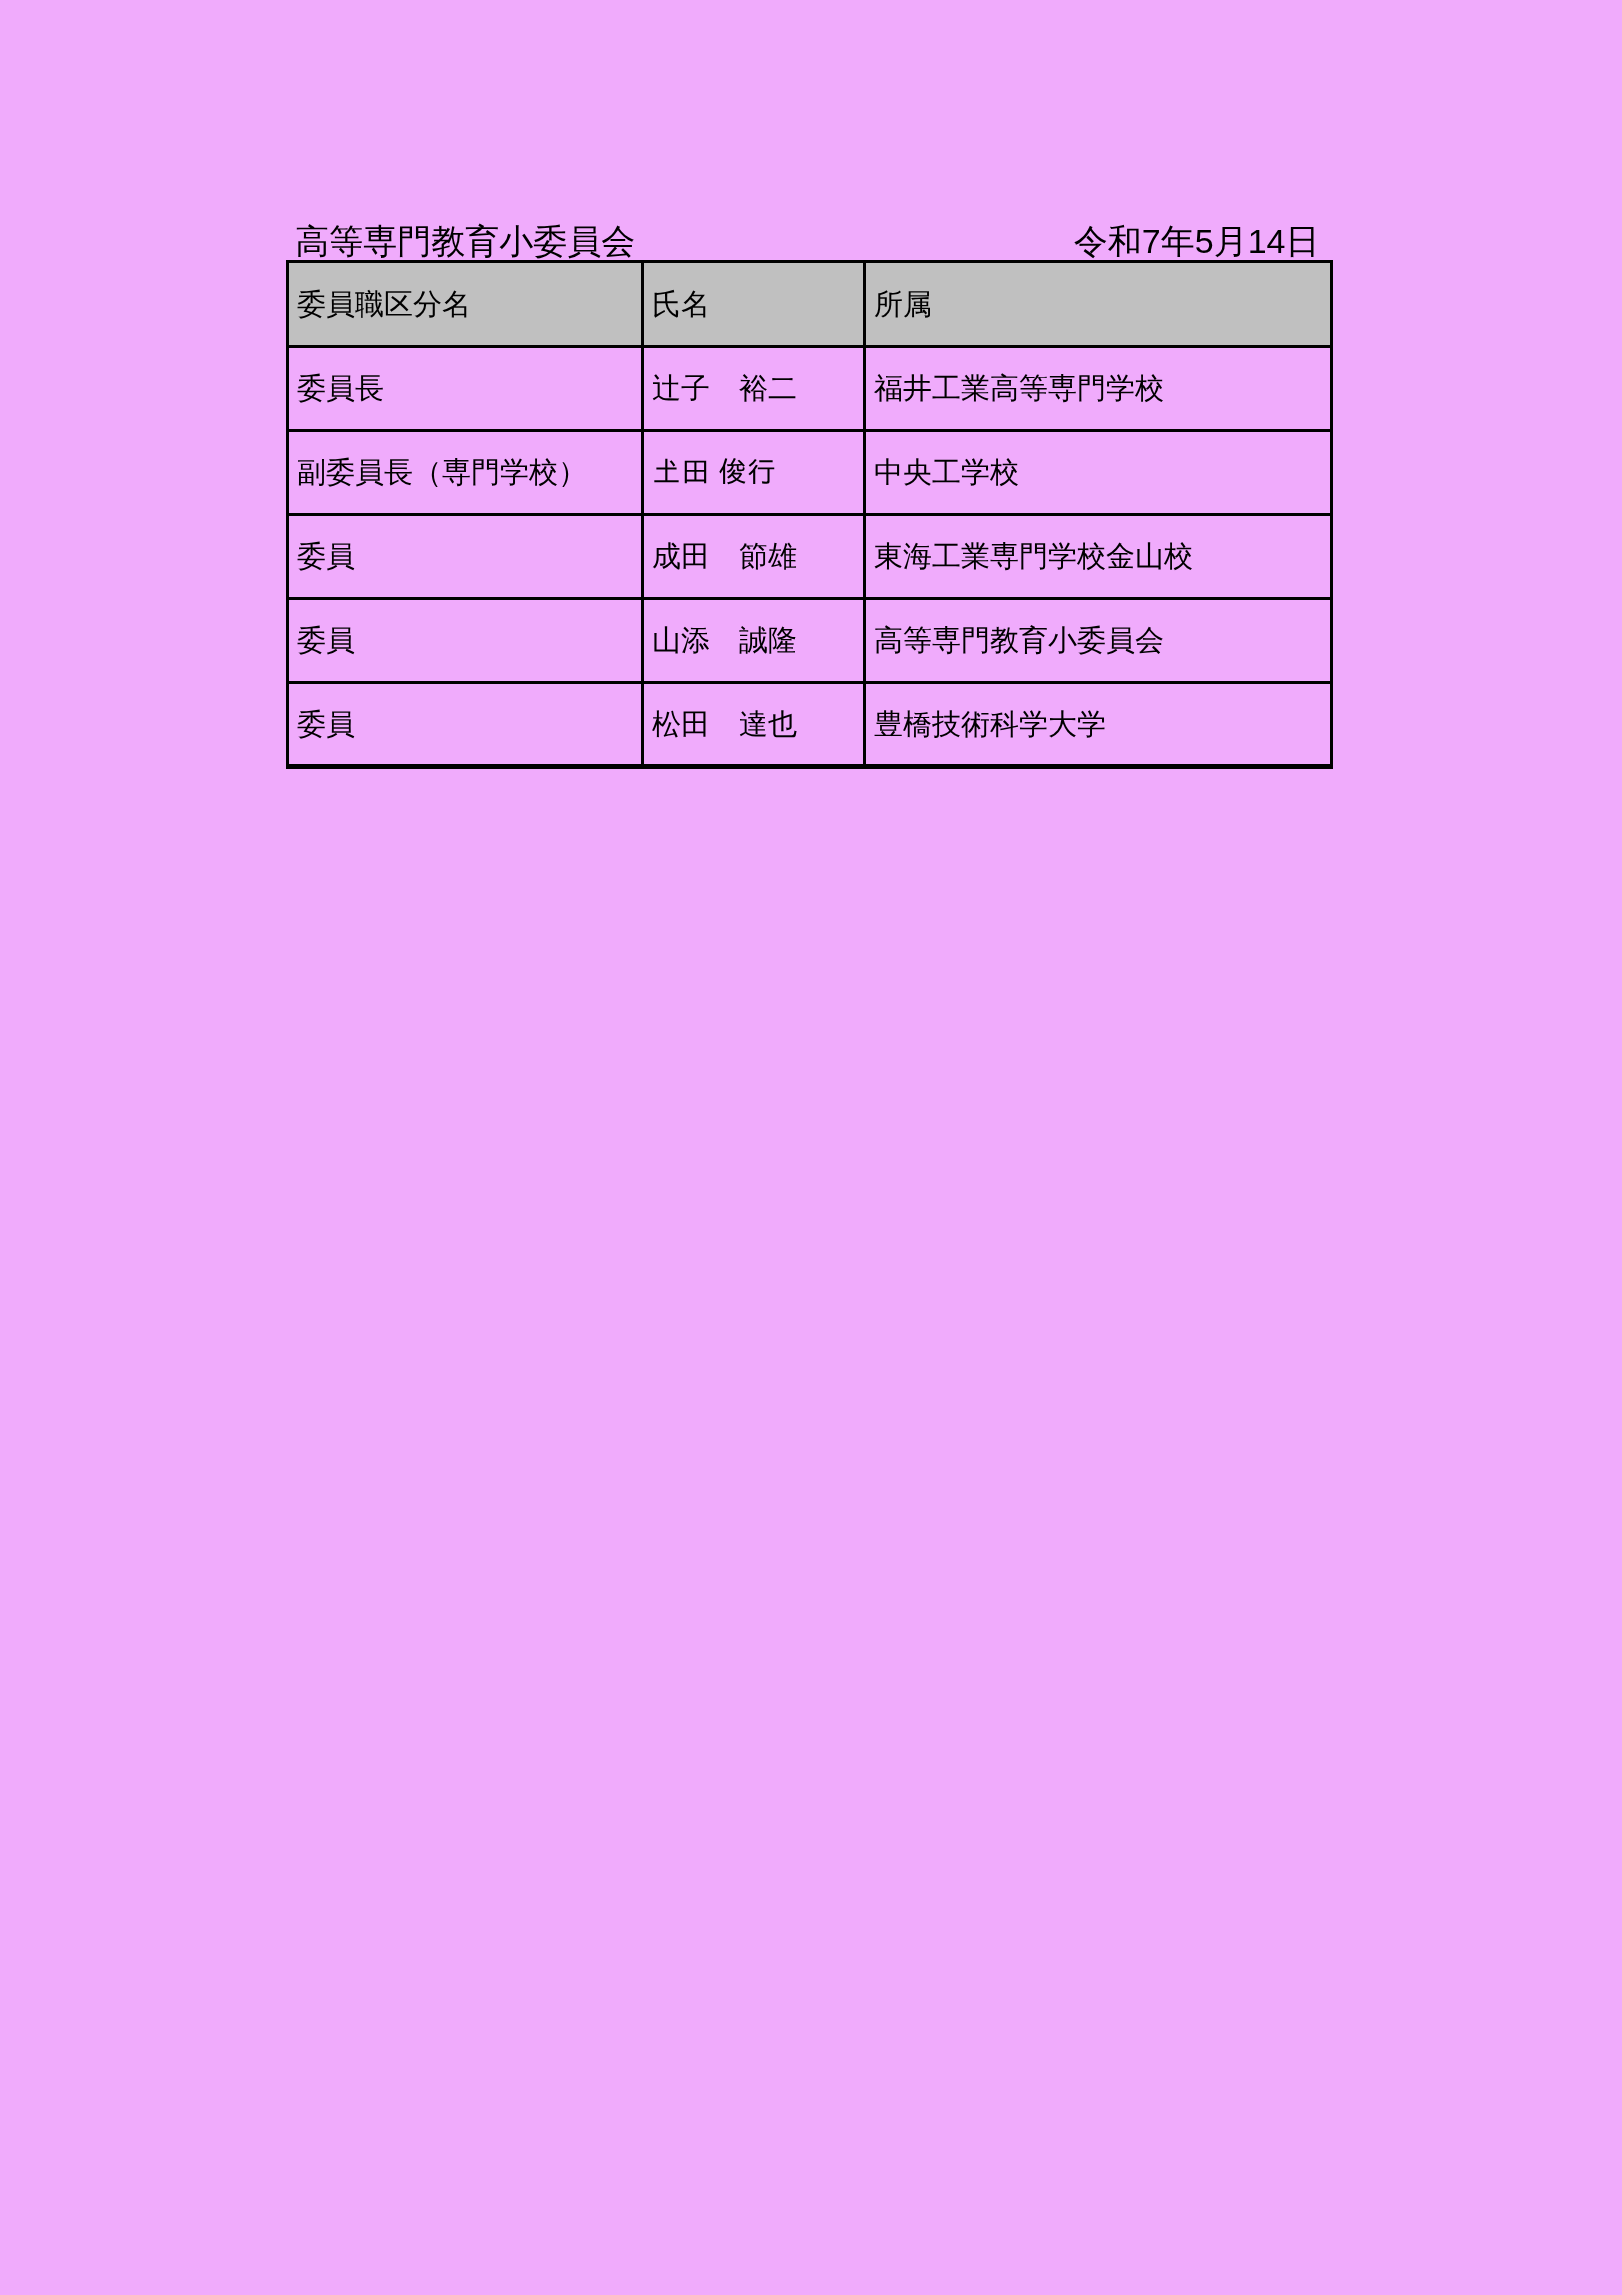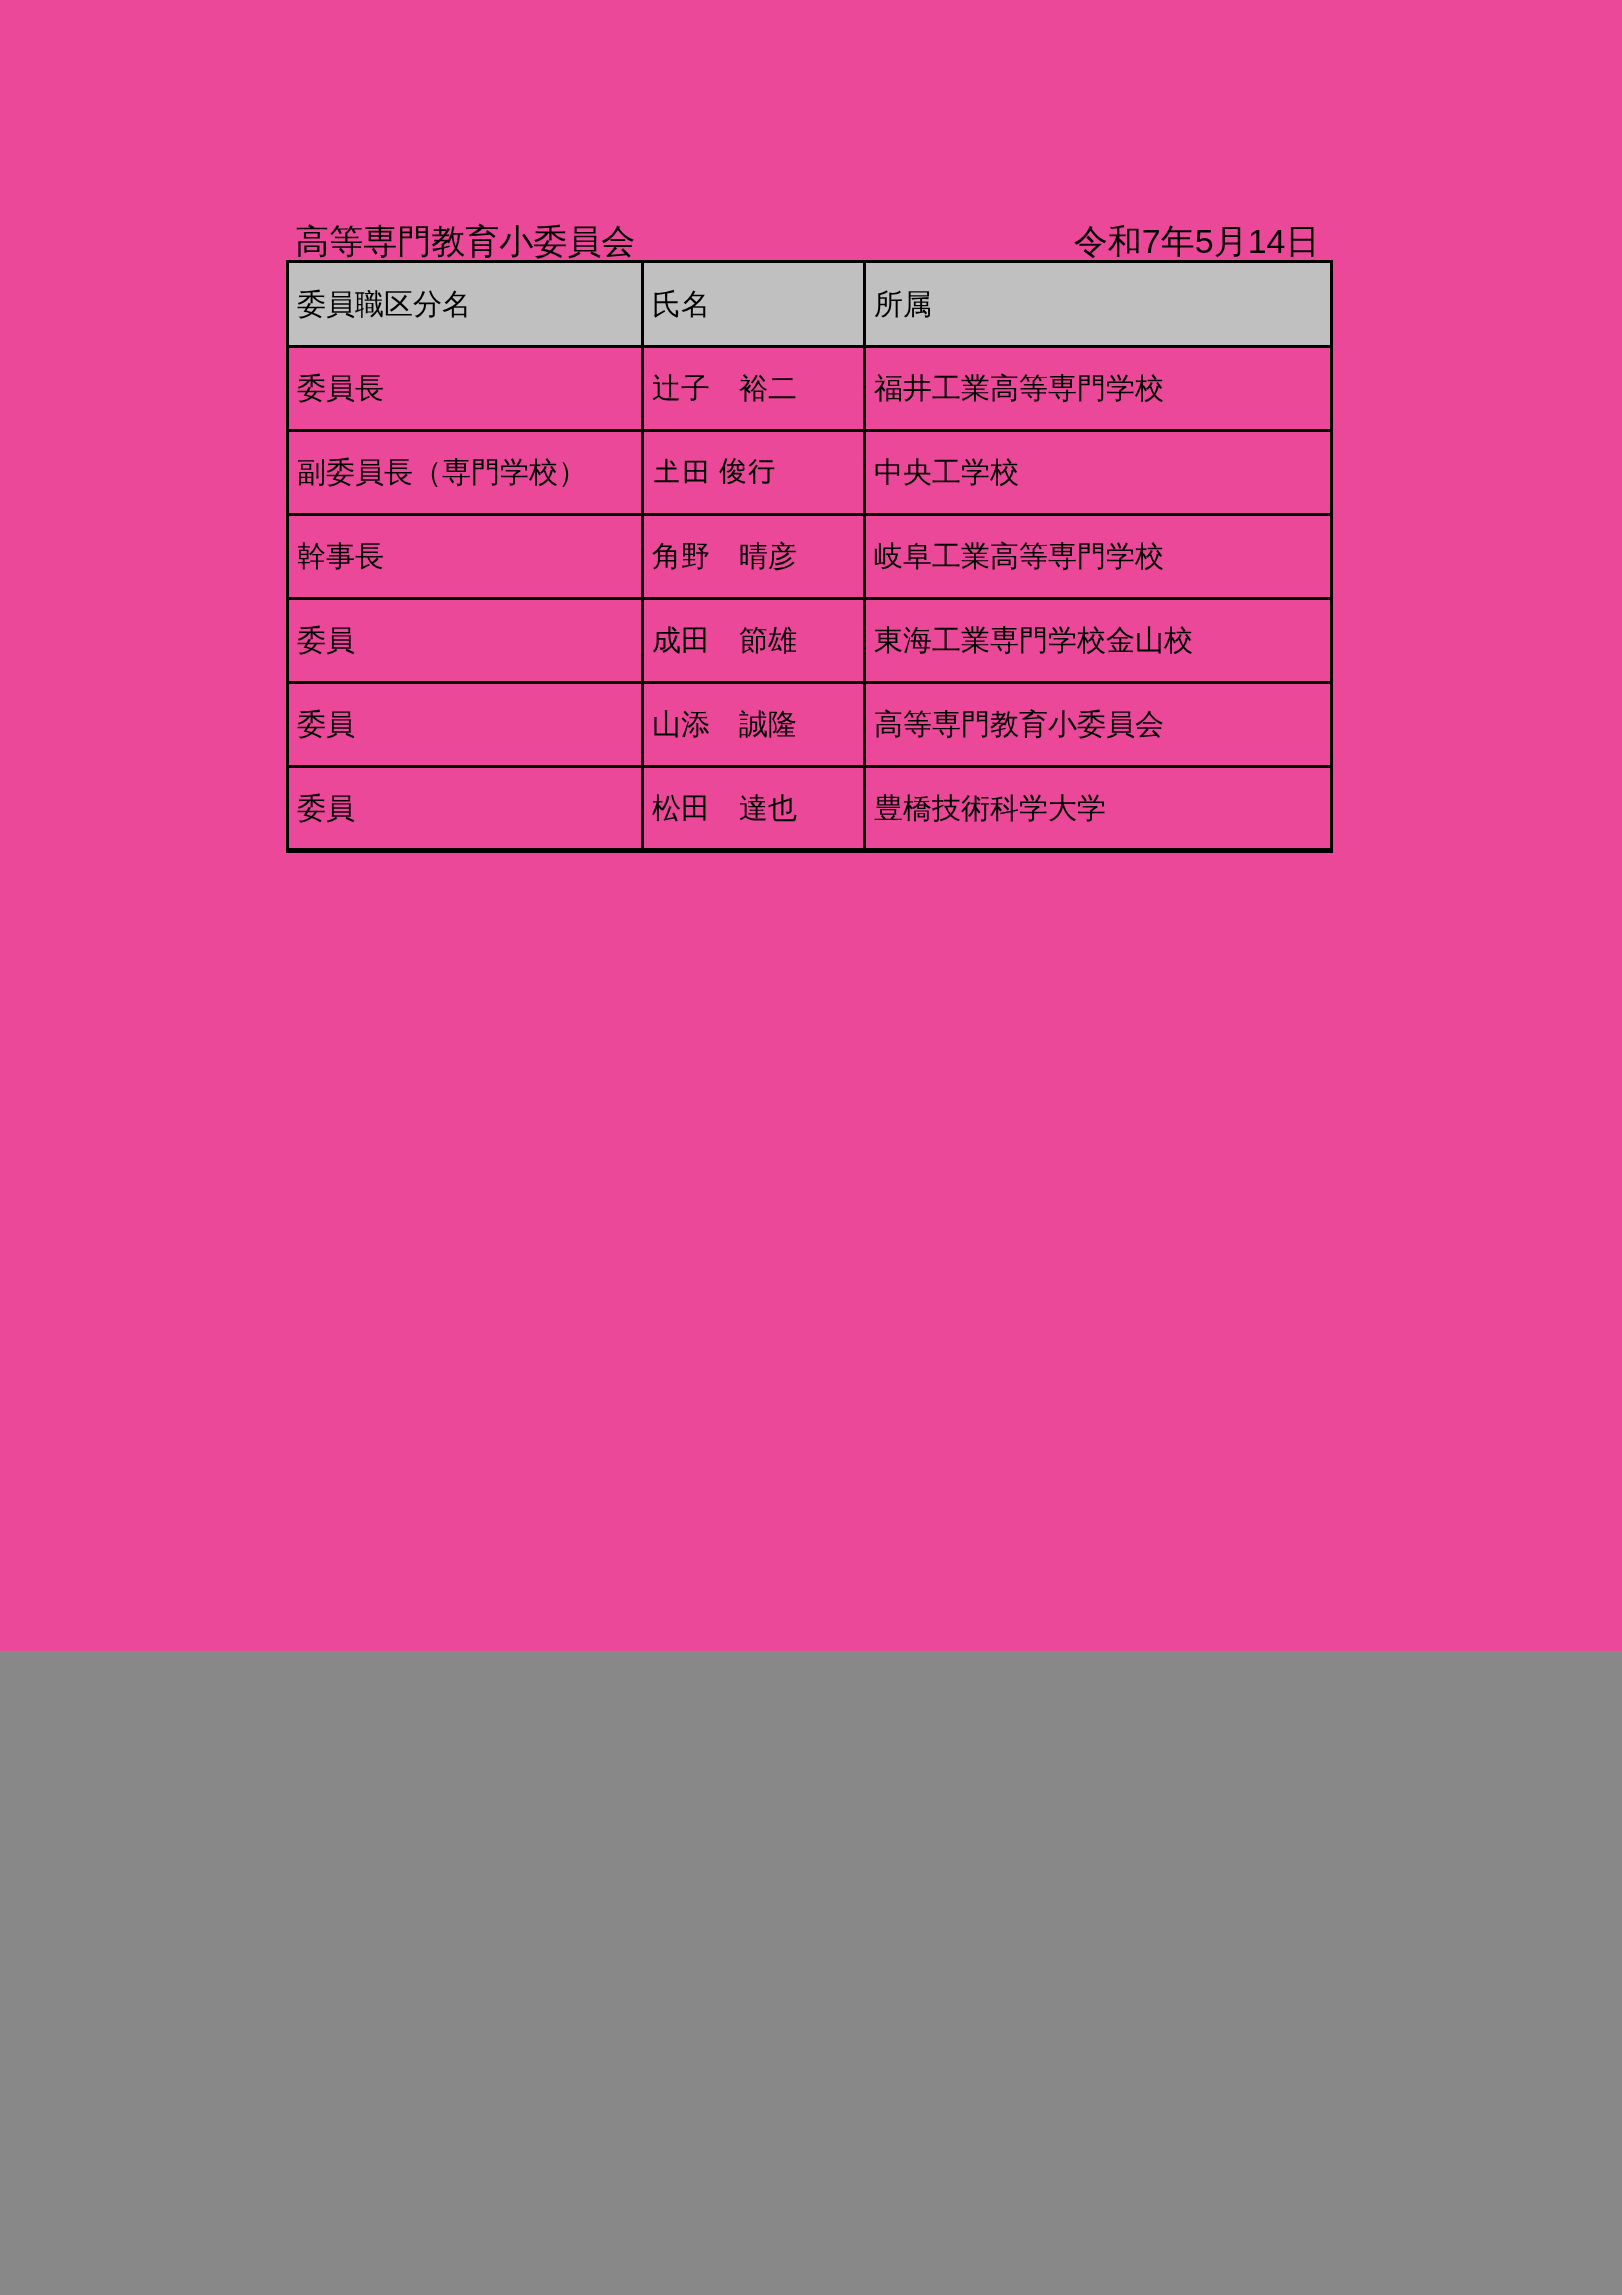--- a/index.html
+++ b/index.html
@@ -3,22 +3,22 @@
 <meta charset="utf-8">
 <style>
   html, body {
     margin: 0;
     padding: 0;
     background: #888;
   }
   .page {
     position: relative;
     width: 1622px;
-    height: 1651px;
-    background: #ec4899;
+    height: 2295px;
+    background: #f0abfc;
     font-family: "Liberation Sans", "DejaVu Sans", sans-serif;
     color: #000000;
     overflow: hidden;
   }
   .doc-header {
     position: absolute;
     left: 286px;
     top: 207px;
     width: 1044px;
     display: flex;
@@ -100,25 +100,20 @@
         <td>委員長</td>
         <td>辻子　裕二</td>
         <td>福井工業高等専門学校</td>
       </tr>
       <tr>
         <td>副委員長（専門学校）</td>
         <td>𡈽田 俊行</td>
         <td>中央工学校</td>
       </tr>
       <tr>
-        <td>幹事長</td>
-        <td>角野　晴彦</td>
-        <td>岐阜工業高等専門学校</td>
-      </tr>
-      <tr>
         <td>委員</td>
         <td>成田　節雄</td>
         <td>東海工業専門学校金山校</td>
       </tr>
       <tr>
         <td>委員</td>
         <td>山添　誠隆</td>
         <td>高等専門教育小委員会</td>
       </tr>
       <tr>

